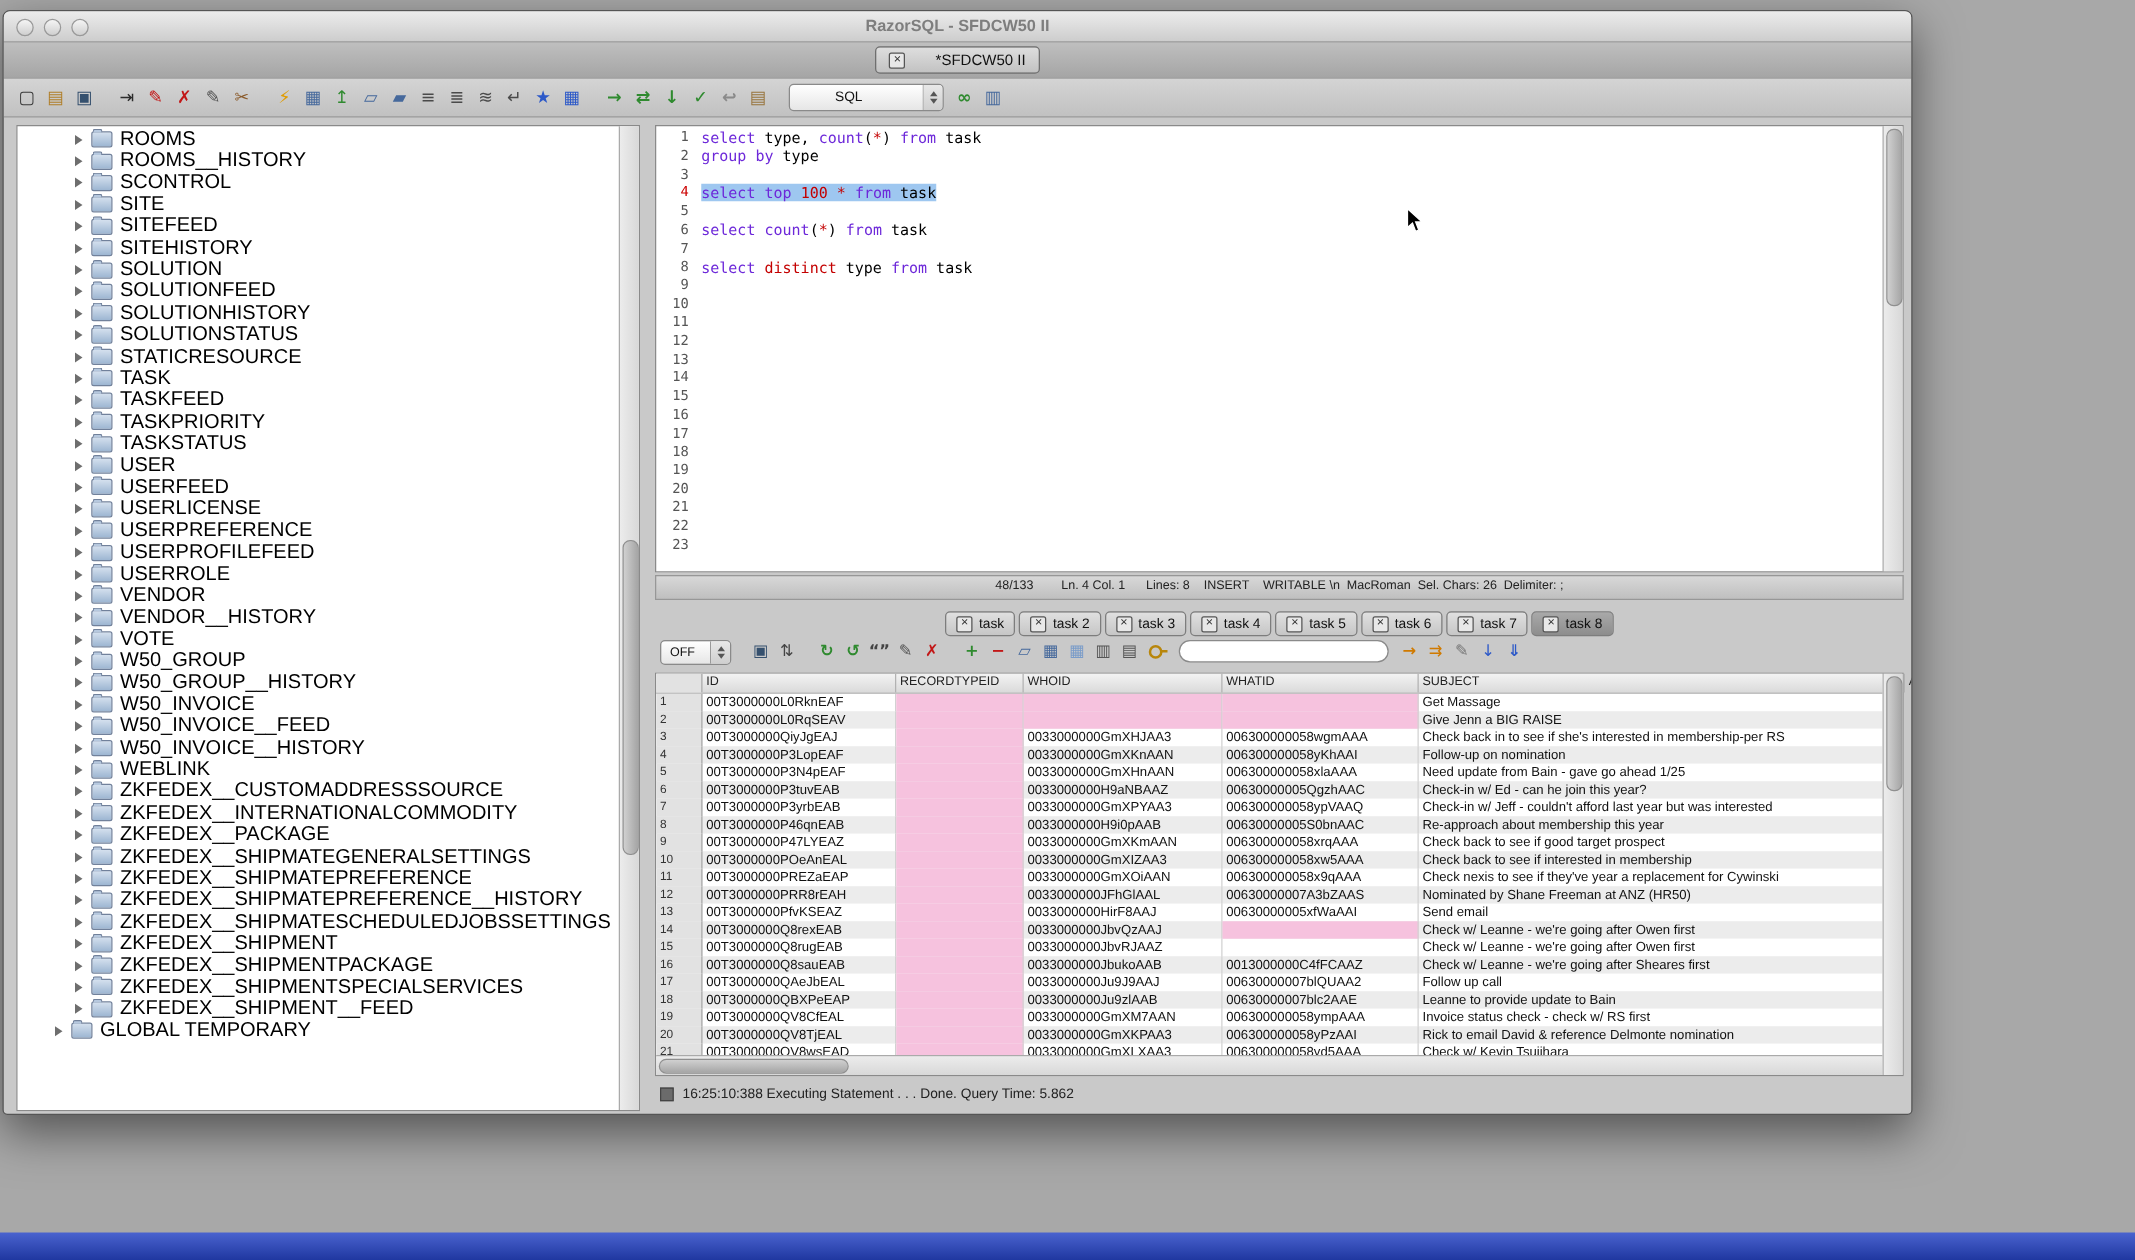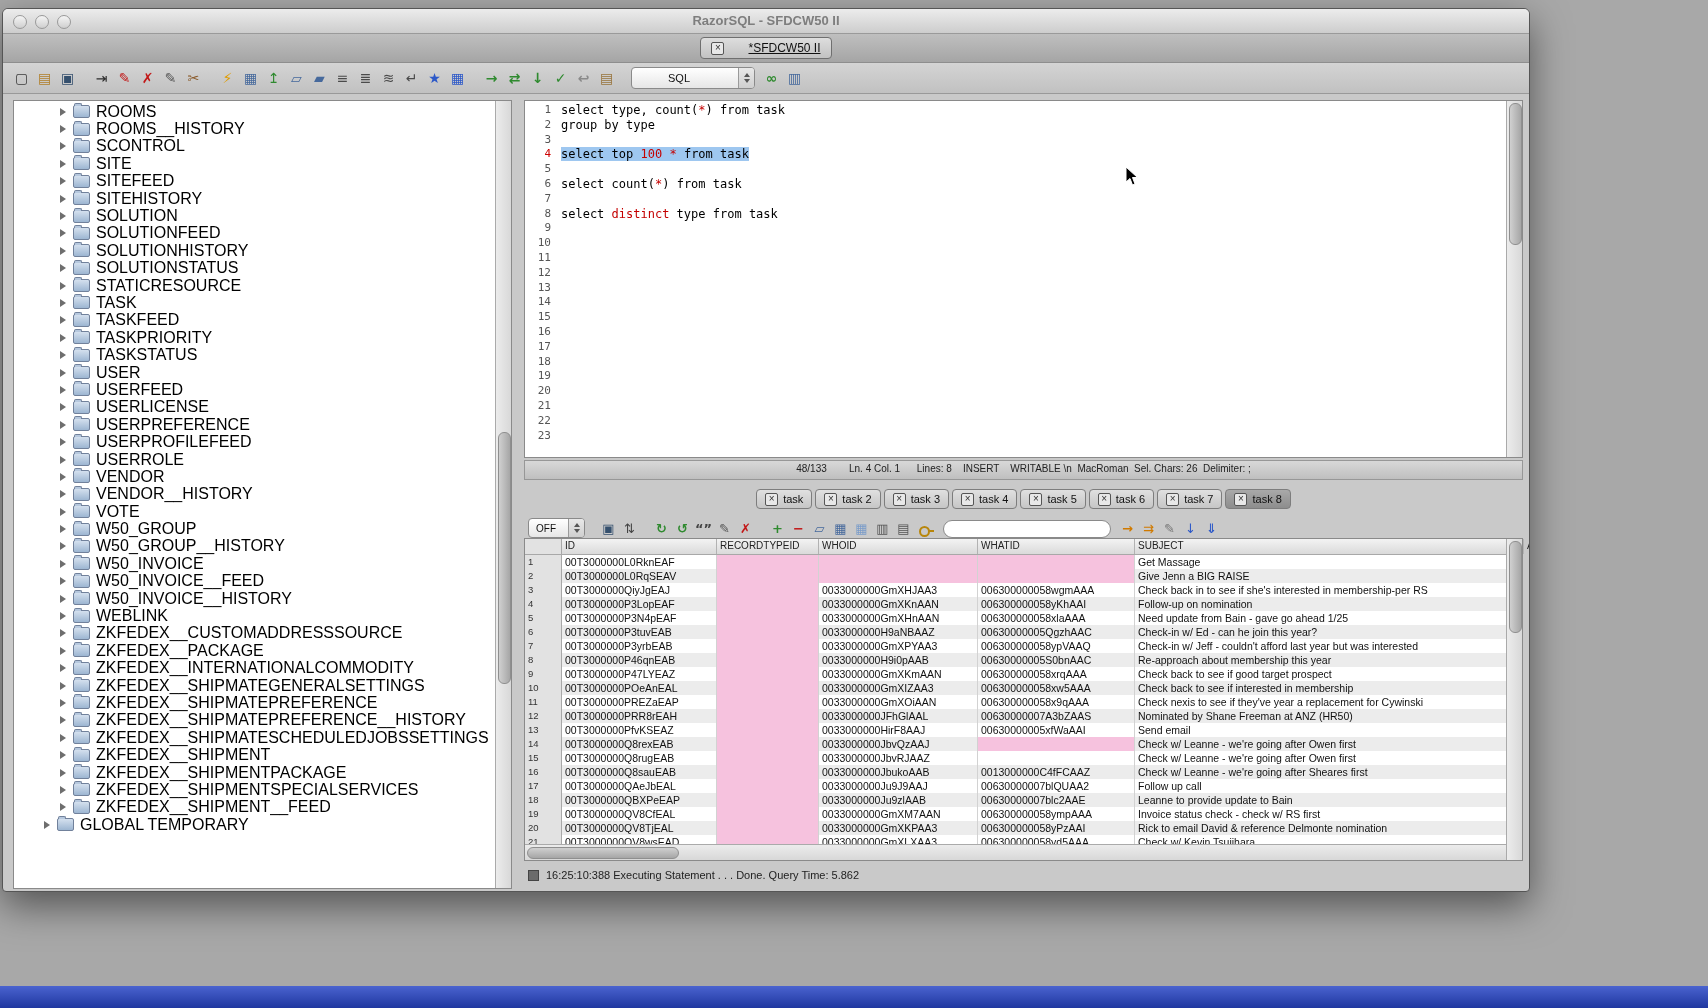--- a/index.html
+++ b/index.html
@@ -14,21 +14,21 @@
   .titlebar{flex:0 0 24px;background:linear-gradient(#ececec,#cdcdcd);
             border-bottom:1px solid #9a9a9a;position:relative;}
   .traffic{position:absolute;left:10px;top:6px;display:flex;gap:8px;}
   .tl{width:12px;height:12px;border-radius:50%;background:linear-gradient(#f5f5f5,#cfcfcf);
       border:1px solid #999;}
   .title{text-align:center;line-height:24px;font-size:13px;font-weight:bold;color:#7e7e7e;}
   .tabstrip{flex:0 0 28px;background:linear-gradient(#bfbfbf,#a5a5a5);border-bottom:1px solid #8e8e8e;
             display:flex;justify-content:center;align-items:center;}
   .doc-tab{display:flex;align-items:center;gap:24px;height:20px;padding:0 10px;
            background:linear-gradient(#dedede,#c2c2c2);border:1px solid #6f6f6f;border-radius:4px;
-           font-size:12px;color:#111;text-decoration:underline;}
+           font-size:12px;color:#111;}
   .xbox{width:11px;height:11px;flex:none;border:1px solid #555;background:#e8e8e8;border-radius:2px;
         position:relative;}
   .xbox::before{content:"×";position:absolute;left:0;top:-1px;width:11px;text-align:center;
                 font-size:10px;line-height:12px;color:#333;}
   
   .toolbar{flex:0 0 30px;display:flex;align-items:center;gap:2px;padding:0 8px;
            background:linear-gradient(#d4d4d4,#c1c1c1);border-bottom:1px solid #999;}
   .tb-icon{width:21px;height:21px;display:flex;align-items:center;justify-content:center;
            font-family:"DejaVu Sans",sans-serif;font-size:14px;cursor:default;}
   .tb-sep{width:9px;height:1px;}
@@ -63,34 +63,34 @@
   .right{flex:1;display:flex;flex-direction:column;min-width:0;}
   
   .editor{flex:0 0 356px;background:#fff;border:1px solid #8a8a8a;display:flex;min-width:0;}
   .gutter{flex:0 0 26px;padding:2px 4px 0 0;text-align:right;
           font-family:"DejaVu Sans Mono",monospace;font-size:11px;color:#555;}
   .gut-n{height:14.8px;line-height:14.8px;}
   .gut-n.cur{color:#cc0000;}
   .code{flex:1;padding:2px 0 0 6px;font-family:"DejaVu Sans Mono",monospace;font-size:12px;
         color:#000;overflow:hidden;}
   .code-line{height:14.8px;line-height:14.8px;white-space:pre;}
-  .tok-k{color:#000000;}
+  .tok-k{color:#6d28d9;}
   .tok-r{color:#c40000;}
   .sel{background:#9ec7f0;}
   .ed-status{flex:0 0 18px;margin-top:2px;background:linear-gradient(#d8d8d8,#bfbfbf);
              border:1px solid #979797;font-size:10px;color:#222;text-align:center;line-height:16px;
              white-space:pre;overflow:hidden;}
   
   .rtabs{flex:0 0 26px;display:flex;justify-content:center;align-items:center;gap:3px;padding-top:6px;}
   .rtab{display:flex;align-items:center;gap:5px;height:18px;padding:0 8px;
         background:linear-gradient(#e0e0e0,#c6c6c6);border:1px solid #7d7d7d;border-radius:4px;
         font-size:11px;color:#111;}
   .rtab.active{background:linear-gradient(#a9a9a9,#8d8d8d);}
   
-  .rtoolbar{flex:0 0 26px;display:flex;align-items:flex-end;gap:3px;padding:0 4px;}
+  .rtoolbar{flex:0 0 26px;display:flex;align-items:flex-start;gap:3px;padding:0 4px;}
   .rt-icon{width:19px;height:19px;display:flex;align-items:center;justify-content:center;
            font-family:"DejaVu Sans",sans-serif;font-size:13px;}
   .off-combo{width:48px;height:18px;font-size:10px;}
   .key-ic{width:16px;height:16px;position:relative;margin:0 2px;}
   .key-ic::before{content:"";position:absolute;left:1px;top:4px;width:7px;height:7px;
         border:2px solid #b8860b;border-radius:50%;}
   .key-ic::after{content:"";position:absolute;left:10px;top:8px;width:6px;height:2px;background:#b8860b;
         box-shadow:3px 2px 0 -1px #b8860b;}
   .search{width:150px;height:16px;border:1px solid #8a8a8a;border-radius:9px;background:#fff;
           margin:0 4px;font-size:11px;padding:0 8px;outline:none;}
@@ -345,26 +345,26 @@
               <span class="tree-label">WEBLINK</span>
             </div>
             <div class="tree-item lv2">
               <span class="tri"></span>
               <span class="folder-ic"></span>
               <span class="tree-label">ZKFEDEX__CUSTOMADDRESSSOURCE</span>
             </div>
             <div class="tree-item lv2">
               <span class="tri"></span>
               <span class="folder-ic"></span>
+              <span class="tree-label">ZKFEDEX__INTERNATIONALCOMMODITY</span>
+            </div>
+            <div class="tree-item lv2">
+              <span class="tri"></span>
+              <span class="folder-ic"></span>
               <span class="tree-label">ZKFEDEX__PACKAGE</span>
-            </div>
-            <div class="tree-item lv2">
-              <span class="tri"></span>
-              <span class="folder-ic"></span>
-              <span class="tree-label">ZKFEDEX__INTERNATIONALCOMMODITY</span>
             </div>
             <div class="tree-item lv2">
               <span class="tri"></span>
               <span class="folder-ic"></span>
               <span class="tree-label">ZKFEDEX__SHIPMATEGENERALSETTINGS</span>
             </div>
             <div class="tree-item lv2">
               <span class="tri"></span>
               <span class="folder-ic"></span>
               <span class="tree-label">ZKFEDEX__SHIPMATEPREFERENCE</span>

